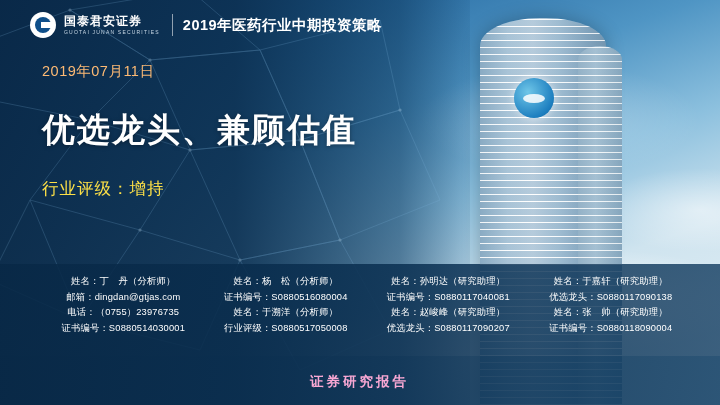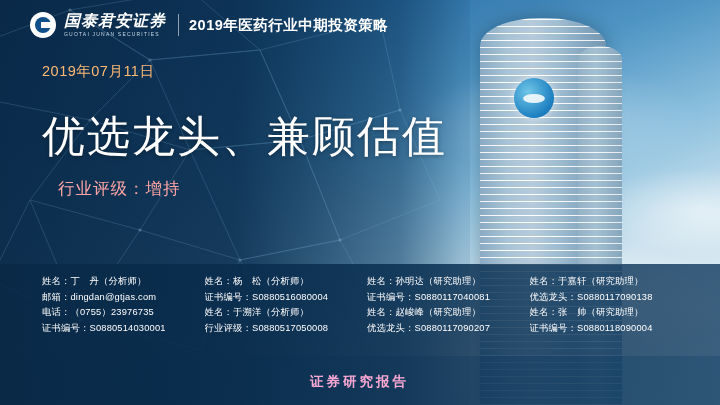--- a/index.html
+++ b/index.html
@@ -133,25 +133,24 @@
     border-radius: 0 3px 3px 0;
   }
   .logo-text-block {
     display: flex;
     flex-direction: column;
     justify-content: center;
     line-height: 1;
   }
   .logo-cn {
     color: #ffffff;
-    font-size: 16px;
+    font-size: 12px;
     font-weight: bold;
     letter-spacing: 1px;
     white-space: nowrap;
-    font-style: italic;
   }
   .logo-en {
     color: #c8d8e6;
     font-size: 5px;
     letter-spacing: 1.2px;
     margin-top: 3px;
     white-space: nowrap;
   }
   .header-divider {
     width: 1px;
@@ -173,35 +172,34 @@
     left: 42px; top: 62px;
     color: #fdba74;
     font-size: 14.5px;
     letter-spacing: 0.5px;
     z-index: 5;
   }
   .main-title {
     position: absolute;
     left: 42px; top: 108px;
     color: #ffffff;
-    font-size: 43px;
-    font-weight: normal;
+    font-size: 33px;
+    font-weight: bold;
     letter-spacing: 2px;
     z-index: 5;
     text-shadow: 0 1px 4px rgba(0,0,0,0.35);
     text-align: center;
   }
   .rating-line {
     position: absolute;
     left: 42px; top: 178px;
-    color: #fca5a5;
+    color: #fde047;
     font-size: 16.5px;
     letter-spacing: 1px;
     z-index: 5;
-    margin-left: 16px;
   }
   
   .authors {
     position: absolute;
     left: 0; right: 0;
     top: 268px;
     height: 82px;
     z-index: 6;
     display: flex;
     padding: 6px 28px 0 42px;
@@ -211,20 +209,21 @@
     flex: 1 1 0;
     color: #ffffff;
     font-size: 9.3px;
     line-height: 15.5px;
     letter-spacing: 0.2px;
     white-space: nowrap;
   }
   .author-col div {
     overflow: hidden;
     text-overflow: ellipsis;
+    text-align: center;
   }
   
   .authors-band {
     position: absolute;
     left: 0; right: 0;
     top: 264px;
     height: 92px;
     background: linear-gradient(90deg, rgba(8,40,70,0.88) 0%, rgba(10,48,82,0.85) 60%, rgba(12,55,92,0.78) 100%);
     z-index: 4;
   }

